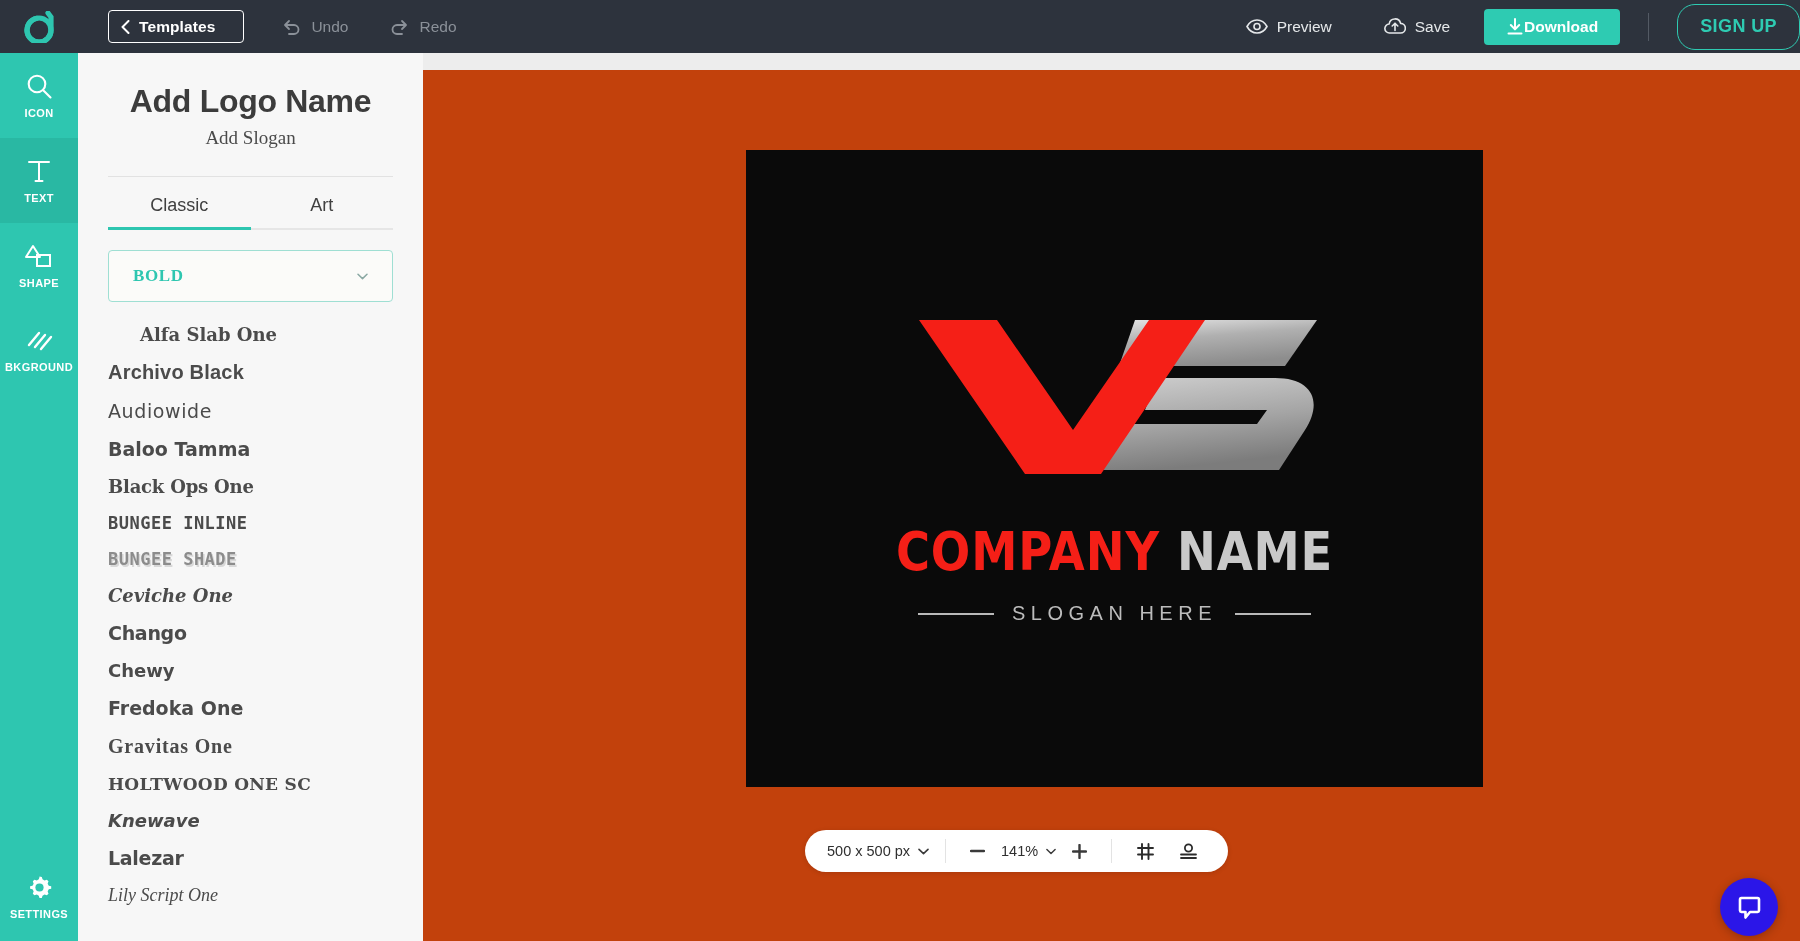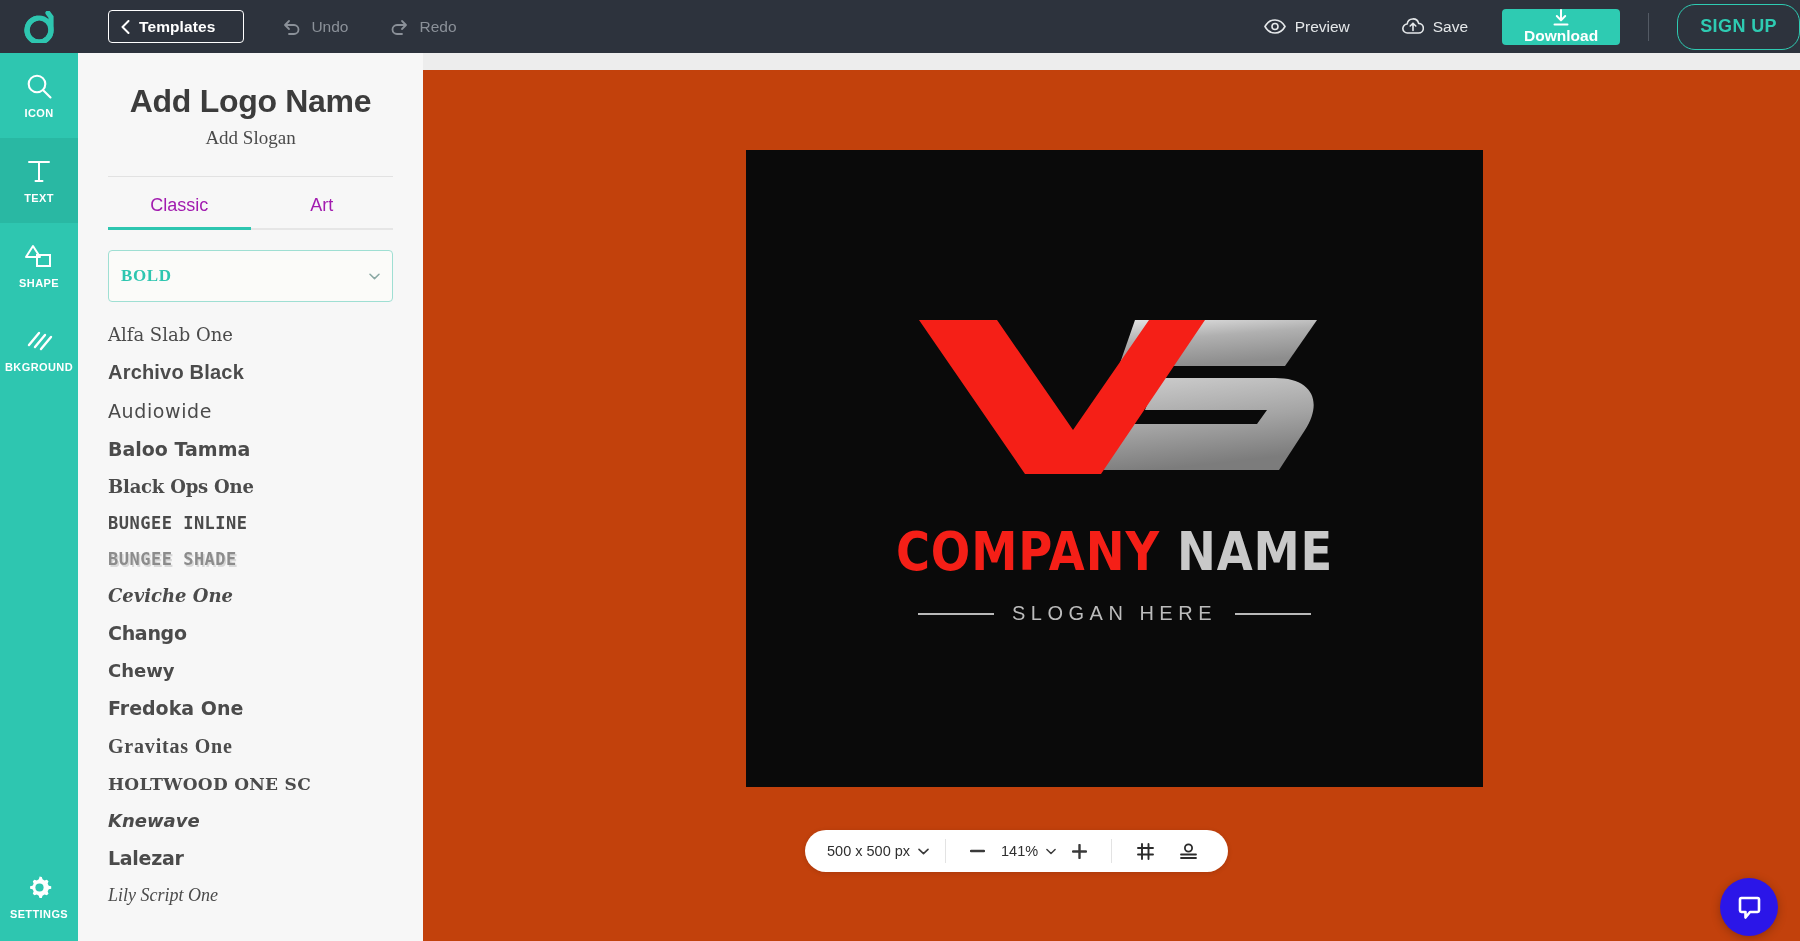--- a/index.html
+++ b/index.html
@@ -47,21 +47,21 @@
   .tb-action {
     display: flex; align-items: center; gap: 9px;
     color: #e5e8ea; font-size: 15.5px; cursor: pointer;
     padding: 0 26px;
   }
   .dl-btn {
     display: flex; align-items: center; 
     background: #2ecbb2; color: #fff;
     font-size: 15.5px; font-weight: 600;
     height: 36px; padding: 0 22px; border-radius: 4px;
-    border: none; cursor: pointer; margin-left: 8px; flex-direction: column;
+    border: none; cursor: pointer; margin-left: 8px;
   }
   .tb-divider {
     width: 1px; height: 28px; background: #535a64; margin: 0 28px;
   }
   .signup-btn {
     border: 1.5px solid #2ecbb2; color: #2ecbb2;
     background: transparent;
     font-size: 18px; font-weight: 700; letter-spacing: .4px;
     height: 46px; padding: 0 22px; border-radius: 18px;
     cursor: pointer;
@@ -107,49 +107,49 @@
   .panel-rule {
     height: 1px; background: #e2e2e2;
     margin: 27px 30px 0 30px;
   }
   .tabs {
     display: flex; margin: 0 30px;
     border-bottom: 2px solid #e6e6e6;
   }
   .tab {
     flex: 1; text-align: center;
-    font-size: 18px; color: #a21caf;
+    font-size: 18px; color: #404040;
     padding: 18px 0 12px 0; cursor: pointer;
     position: relative;
   }
   .tab.active::after {
     content: ""; position: absolute;
     left: 0; right: 0; bottom: -2px; height: 3px;
     background: #2ec6b0;
   }
   .select-box {
     margin: 20px 30px 0 30px; height: 52px;
     border: 1.5px solid #9fdfd3; border-radius: 4px;
     background: #fbfbf9;
     display: flex; align-items: center;
-    padding: 0 12px; cursor: pointer;
+    padding: 0 24px; cursor: pointer;
   }
   .select-value {
     color: #2ec6b0; font-family: "Liberation Serif", serif;
     font-weight: 700; font-size: 17px; letter-spacing: .6px;
   }
   .select-caret { margin-left: auto; }
 
   .font-list { margin-top: 14px; padding: 0 30px; }
   .font-item {
     color: #4b4b4b; padding: 8px 0;
     font-size: 19px; cursor: pointer; white-space: nowrap;
   }
   
-  .f-slab  { font-family: "DejaVu Serif", serif; font-weight: 400; font-size:18px; }
+  .f-slab  { font-family: "DejaVu Serif", serif; font-weight: 700; font-size:18px;margin-left:32px; }
   .f-black { font-family: "Liberation Sans", sans-serif; font-weight: 700; font-size: 20px; letter-spacing: .2px;}
   .f-wide  { font-family: "DejaVu Sans", sans-serif; font-weight: 400; font-size: 19px; letter-spacing: .6px; }
   .f-round { font-family: "DejaVu Sans", sans-serif; font-weight: 700; font-size: 19px; }
   .f-ops   { font-family: "DejaVu Serif", serif; font-weight: 700; font-size: 18px; letter-spacing: -.2px; }
   .f-inline{ font-family: "DejaVu Sans Mono", monospace; font-weight: 700; font-size: 17px; letter-spacing: .5px; }
   .f-shade {
     font-family: "DejaVu Sans Mono", monospace; font-weight: 700; font-size: 17px;
     letter-spacing: .5px; color: #8c8c8c;
     text-shadow: 1.5px 1.5px 0 #d8d8d8;
   }

